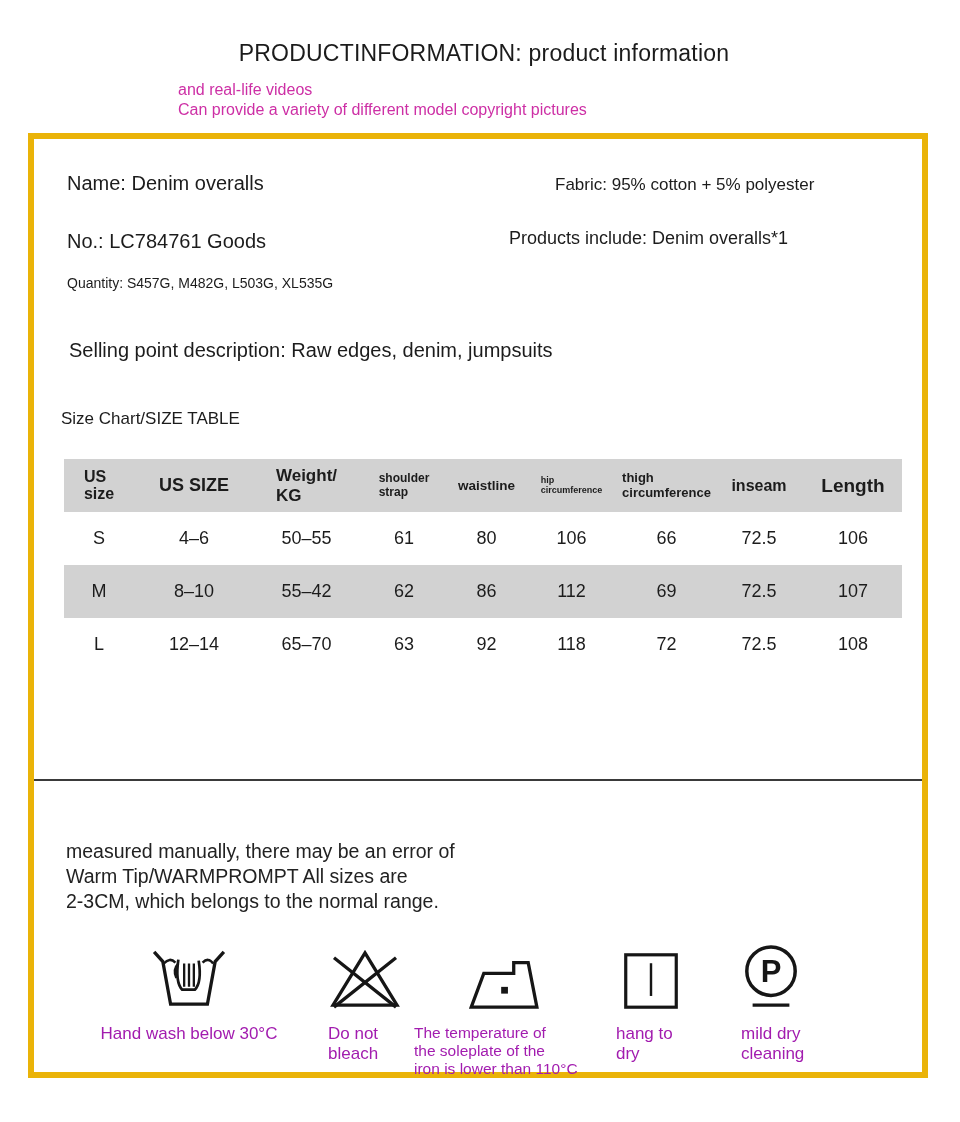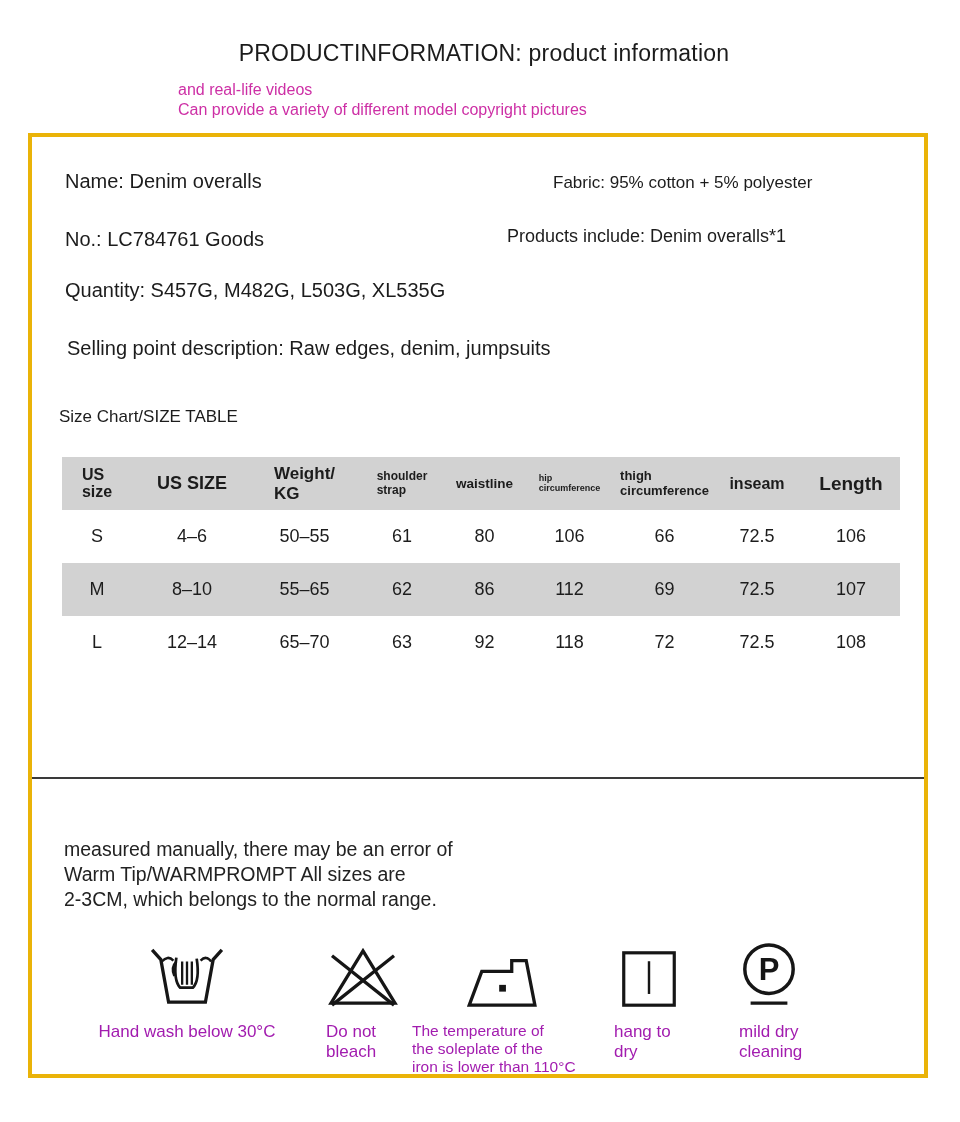--- a/index.html
+++ b/index.html
@@ -10,28 +10,28 @@
   .page-title{
     position:absolute;top:36px;left:0;width:100%;text-align:center;
     font-size:23px;font-weight:500;letter-spacing:.2px;color:#1b1b1b;margin:4px;
   }
   .subtitle{
     position:absolute;left:178px;top:80px;font-size:16px;line-height:20px;
     color:#cd2fa5;
   }
   .info-box{
     position:absolute;left:28px;top:133px;width:900px;height:945px;
-    border:4px solid #eab308;box-sizing:border-box;background:#fff;
+    border:6px solid #eab308;box-sizing:border-box;background:#fff;
   }
   .field{position:absolute;white-space:nowrap;}
   .f-name{left:33px;top:33px;font-size:20px;}
   .f-fabric{left:475px;top:36px;font-size:17px;margin-left:46px;}
   .f-no{left:33px;top:91px;font-size:20px;}
   .f-includes{left:475px;top:89px;font-size:18px;}
-  .f-quantity{left:33px;top:142px;font-size:20px;}
+  .f-quantity{left:33px;top:136px;font-size:14px;}
   .f-selling{left:35px;top:200px;font-size:20px;}
   .section-heading{position:absolute;left:27px;top:270px;font-size:17px;}
 
   .size-table{
     position:absolute;left:30px;top:320px;width:838px;
     border-collapse:collapse;table-layout:fixed;
   }
   .size-table th,.size-table td{padding:0;height:53px;text-align:center;vertical-align:middle;}
   .size-table thead tr{background:#d2d2d2;}
   .size-table tbody tr:nth-child(even){background:#d2d2d2;}
@@ -123,21 +123,21 @@
         <td>61</td>
         <td>80</td>
         <td>106</td>
         <td>66</td>
         <td>72.5</td>
         <td>106</td>
       </tr>
       <tr>
         <td>M</td>
         <td>8–10</td>
-        <td>55–65</td>
+        <td>55–42</td>
         <td>62</td>
         <td>86</td>
         <td>112</td>
         <td>69</td>
         <td>72.5</td>
         <td>107</td>
       </tr>
       <tr>
         <td>L</td>
         <td>12–14</td>

